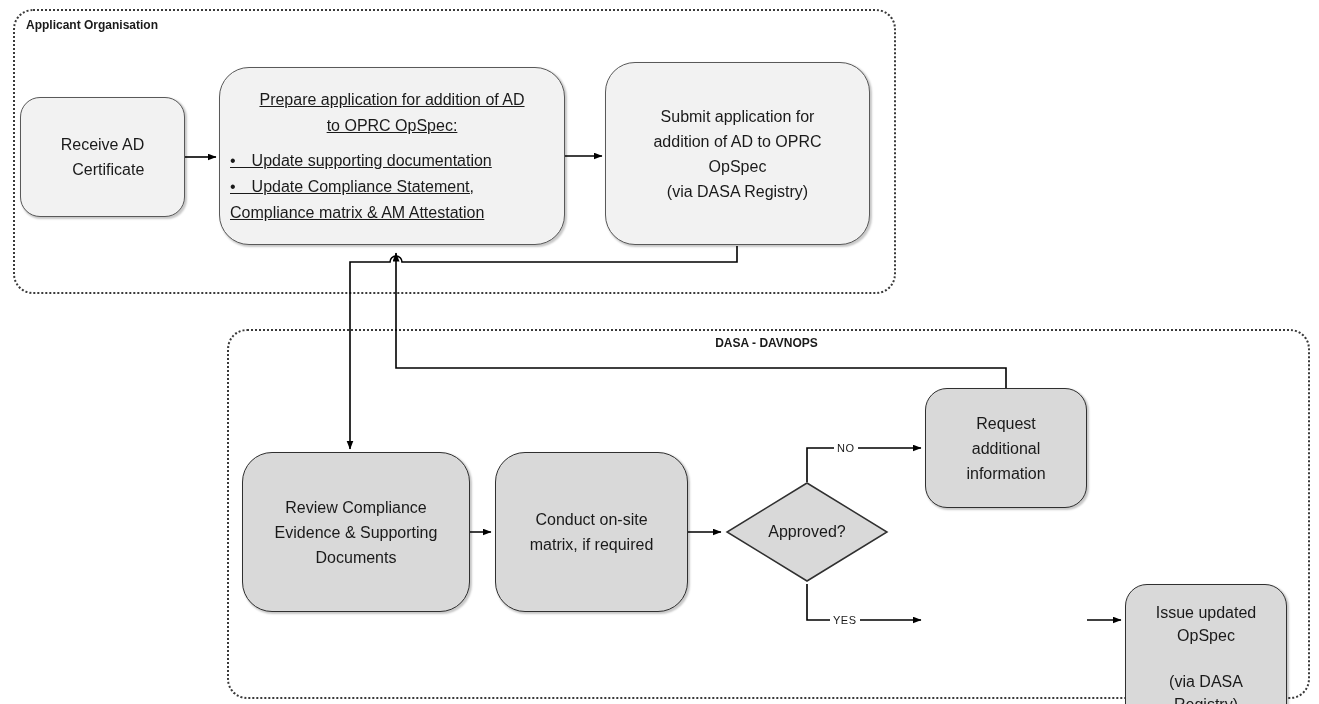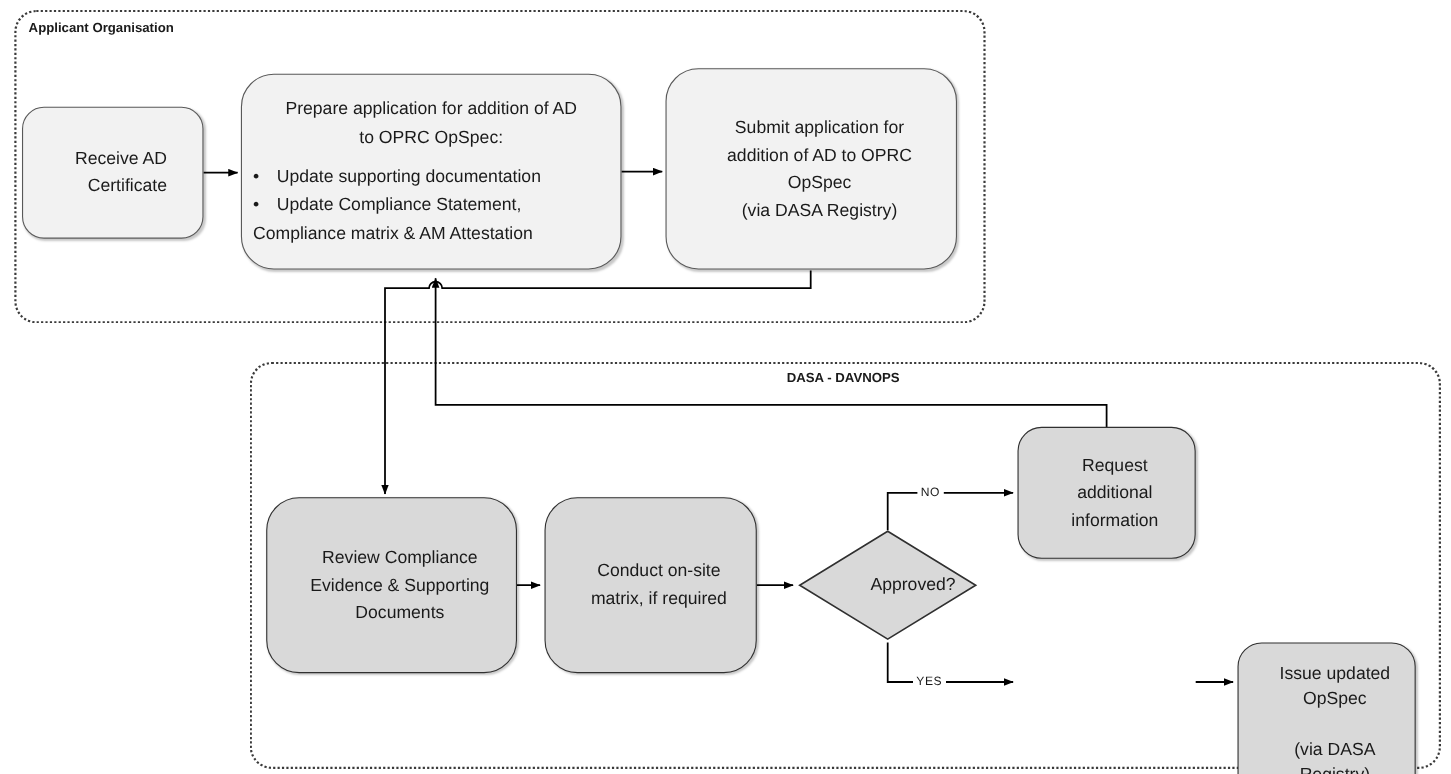--- a/index.html
+++ b/index.html
@@ -42,42 +42,42 @@
     border-radius:20px;
     box-shadow:1.5px 1.5px 2px rgba(0,0,0,0.22);
   }
   .node.dark{
     background:var(--dark-node-fill,#d9d9d9);
     border:1.5px solid var(--dark-node-border,#303030);
     border-radius:22px;
     box-shadow:1.5px 1.5px 2px rgba(0,0,0,0.22);
   }
   .node.big-radius{border-radius:30px;}
-  .prepare-inner{display:flex;flex-direction:column;width:100%;}
+  .prepare-inner{display:flex;flex-direction:column;width:100%;text-decoration:underline;}
   .prepare-heading{text-align:center;line-height:26px;white-space:pre-line;}
   .prepare-bullets{text-align:left;line-height:26px;margin-top:9px;white-space:pre-line;}
   .diamond-wrap{
     position:absolute;
     display:flex;align-items:center;justify-content:center;
     text-align:center;font-size:16px;
   }
   .diamond-wrap svg{position:absolute;left:0;top:0;}
   .diamond-label{position:relative;z-index:2;}
   #edges{position:absolute;left:0;top:0;pointer-events:none;z-index:1;}
   #edges path{fill:none;stroke:var(--line,#000000);stroke-width:1.6;}
   .edge-label{
     position:absolute;
     background:var(--page-bg,#ffffff);
     font-size:11px;
     letter-spacing:0.5px;
     padding:1px 3px;
     z-index:2;
     color:var(--text,#1a1a1a);
   }
-  .z2{z-index:2;padding-left:23px;}
+  .z2{z-index:2;}
 </style>
 </head>
 <body>
 
 <div id="canvas">
 
   <div class="container" style="left:13px;top:9px;width:879px;height:281px;"></div>
   <div class="container-title" style="left:26px;top:18px;">Applicant Organisation</div>
 
   <div class="container" style="left:227px;top:329px;width:1079px;height:366px;"></div>

